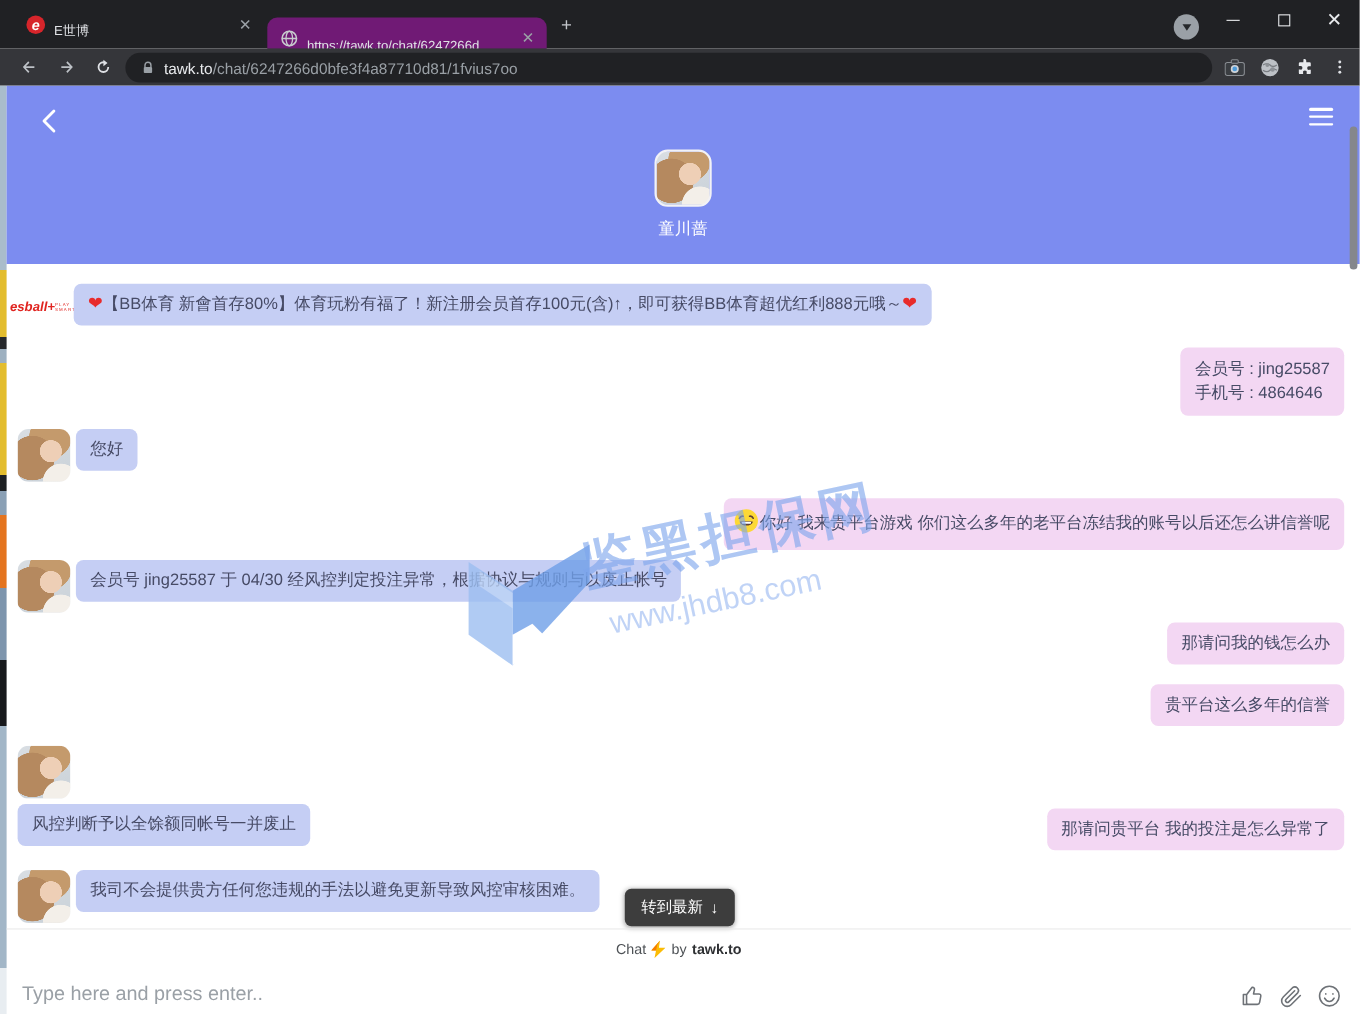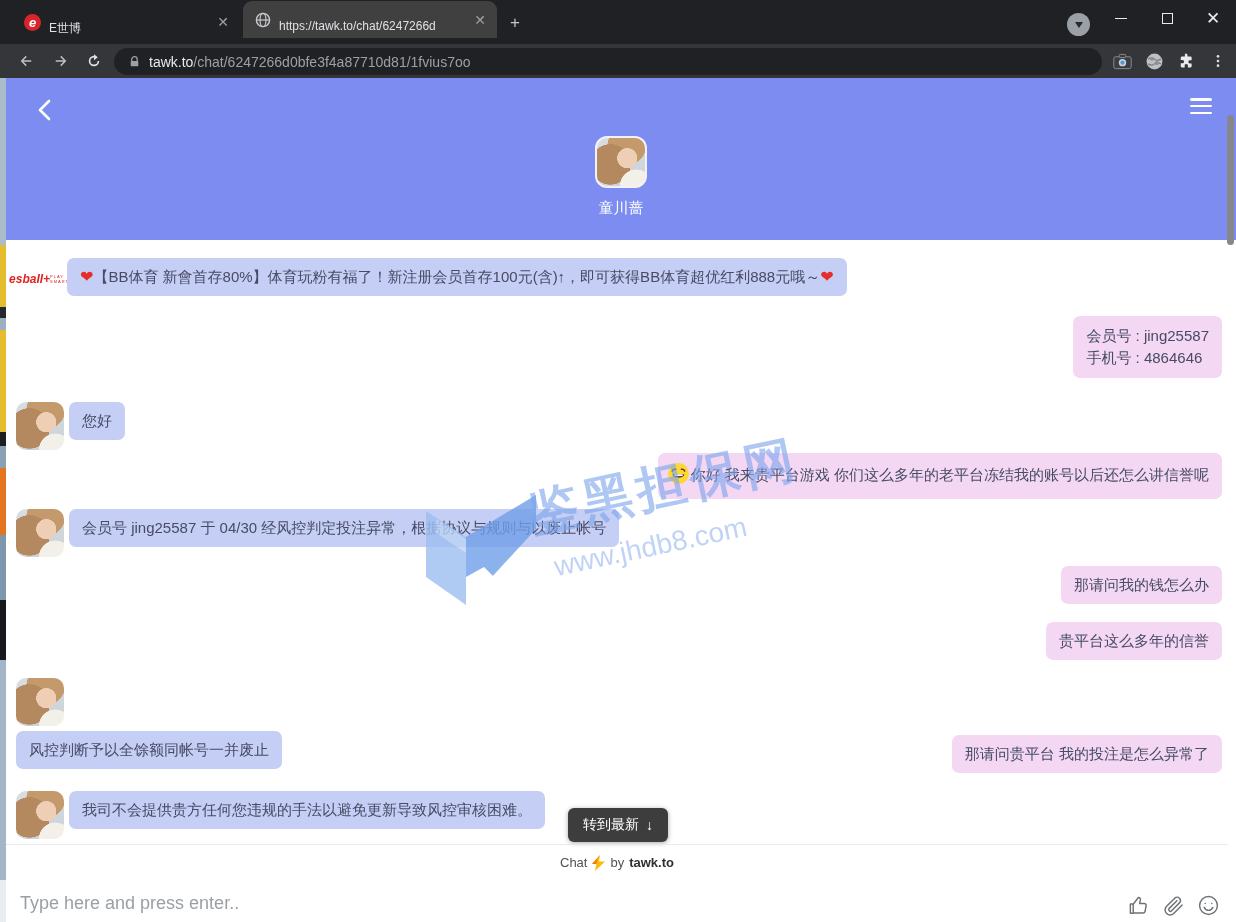--- a/index.html
+++ b/index.html
@@ -3,21 +3,21 @@
 <meta charset="utf-8">
 <style>
   * { margin:0; padding:0; box-sizing:border-box; }
   html,body { width:1236px; height:922px; overflow:hidden; background:#fff;
     font-family:"Liberation Sans","DejaVu Sans",sans-serif; }
 
   
   .tabbar { position:absolute; left:0; top:0; width:1236px; height:44px; background:#202124; }
   .tab { position:absolute; top:0; height:44px; display:flex; align-items:center; }
   .tab-inactive { left:10px; width:230px; }
-  .tab-active { left:243px; width:254px; top:1px; height:37px; background:#404040;
+  .tab-active { left:243px; width:254px; top:16px; height:37px; background:#701a75;
     border-radius:9px 9px 0 0; }
   .tab-title { font-size:12px; color:#dfe1e5; white-space:nowrap; overflow:hidden;
     text-overflow:ellipsis; flex:1; margin-left:8px;margin-top:12px; }
   .tab-close { width:18px; height:18px; border-radius:50%; color:#9aa0a6; font-size:14px;
     display:flex; align-items:center; justify-content:center; margin:0 8px; cursor:pointer; }
   .favicon-e { width:17px; height:17px; border-radius:50%; background:#d7252b; color:#fff;
     font-weight:bold; font-style:italic; font-size:13px; display:flex; align-items:center;
     justify-content:center; margin-left:14px; flex:none; }
   .newtab-btn { position:absolute; left:505px; top:13px; width:20px; height:20px; color:#c3c6cb;
     font-size:17px; display:flex; align-items:center; justify-content:center; }
@@ -227,21 +227,21 @@
           <div class="esball-sub">PLAY SMART</div>
         </div>
         <div class="bubble agent"><span class="heart">❤</span><span>【BB体育 新會首存80%】体育玩粉有福了！新注册会员首存100元(含)↑，即可获得BB体育超优红利888元哦～</span><span class="heart">❤</span></div>
       </div>
       <div class="msg-row visitor" style="top: 238px;">
         <div class="bubble visitor">
           <div class="bubble-line">会员号 : jing25587</div>
           <div class="bubble-line">手机号 : 4864646</div>
         </div>
       </div>
-      <div class="msg-row agent" style="top: 324px;">
+      <div class="msg-row agent" style="top: 312px;">
         <div class="avatar-sm avatar-photo"></div>
         <div class="bubble agent"><span>您好</span></div>
       </div>
       <div class="msg-row visitor" style="top: 375px;">
         <div class="bubble visitor"><span class="emoji-wrap"><svg width="23" height="23" viewBox="0 0 24 24">
               <circle cx="12" cy="12" r="11" fill="#fdd835"></circle>
               <path d="M5.5 9.5c.6-1.4 2-2.2 3.4-1.9M18.5 9.5c-.6-1.4-2-2.2-3.4-1.9" stroke="#5d4037" stroke-width="1.6" fill="none" stroke-linecap="round"></path>
               <path d="M5.8 13c1.2 4.6 11.2 4.6 12.4 0 .2-.7-12.6-.7-12.4 0z" fill="#5d4037"></path>
               <rect x="7.5" y="12.9" width="9" height="1.8" rx="0.9" fill="#fff"></rect>
             </svg></span><span>你好 我来贵平台游戏 你们这么多年的老平台冻结我的账号以后还怎么讲信誉呢</span></div>

